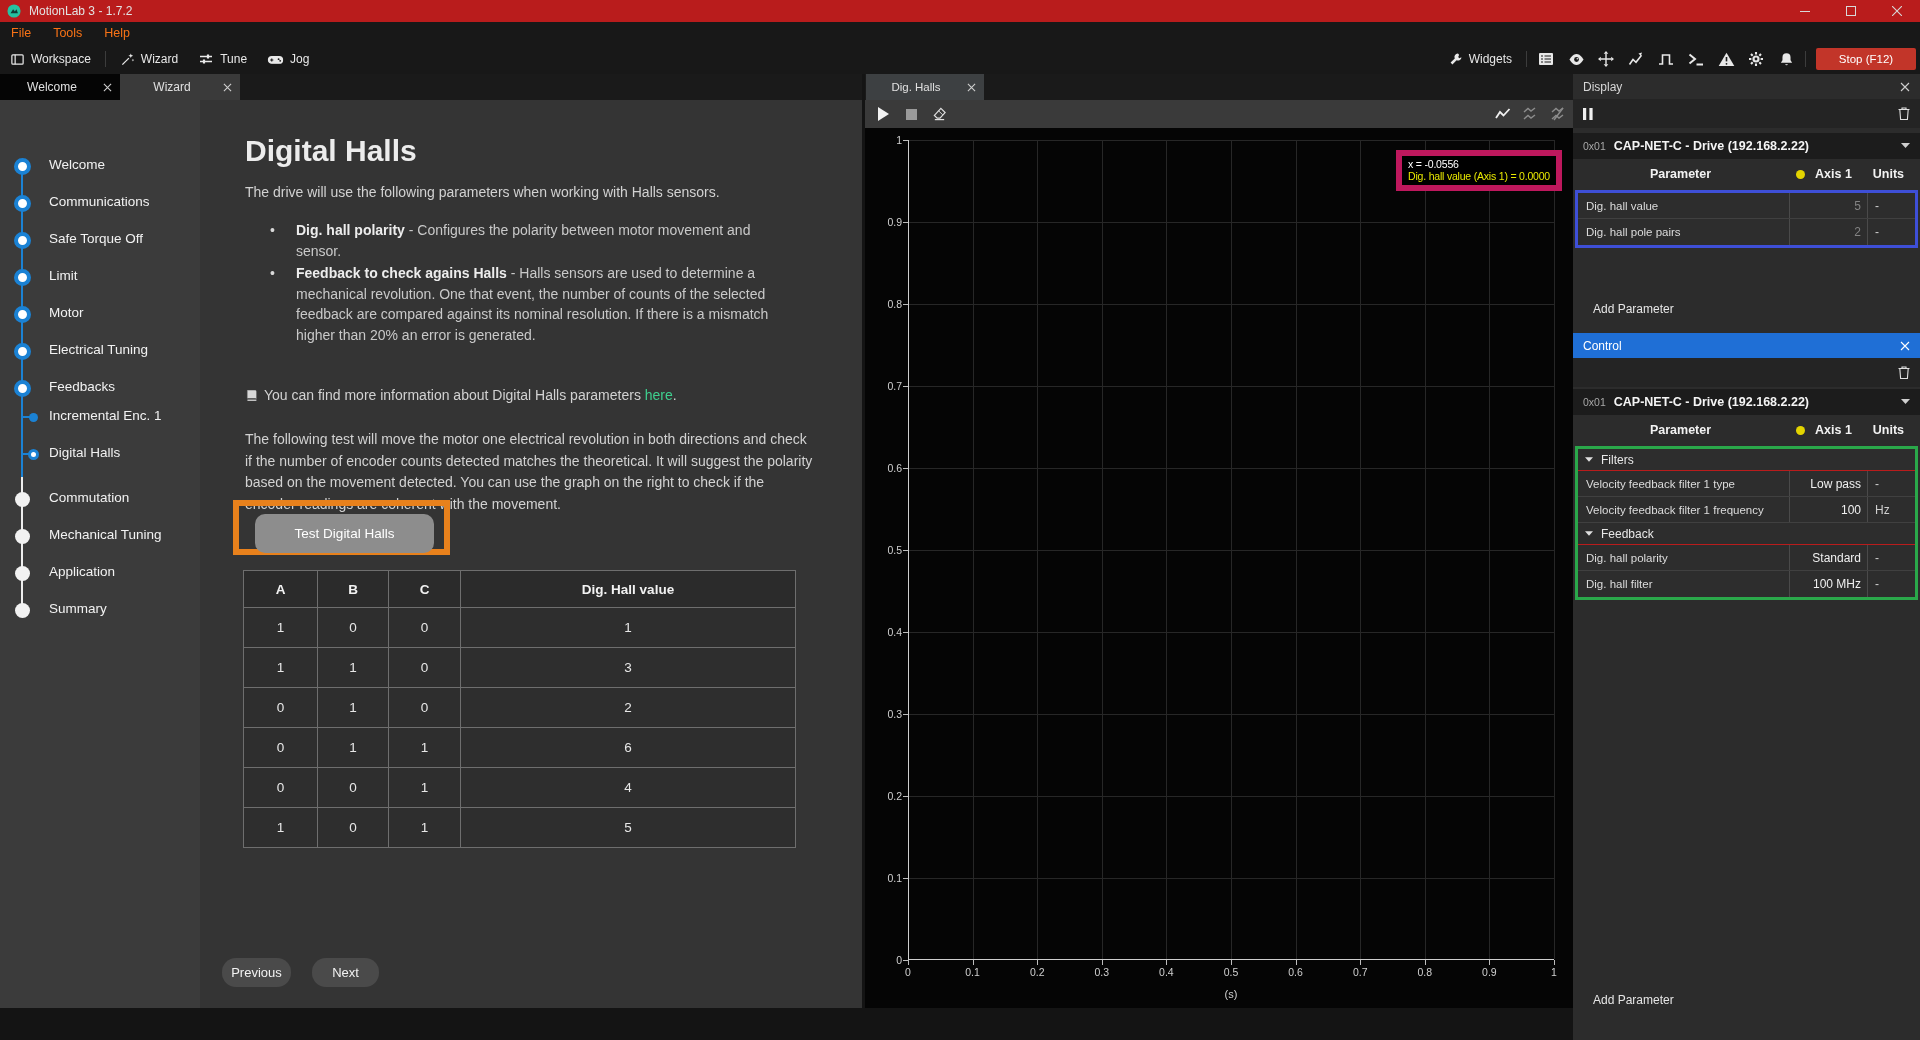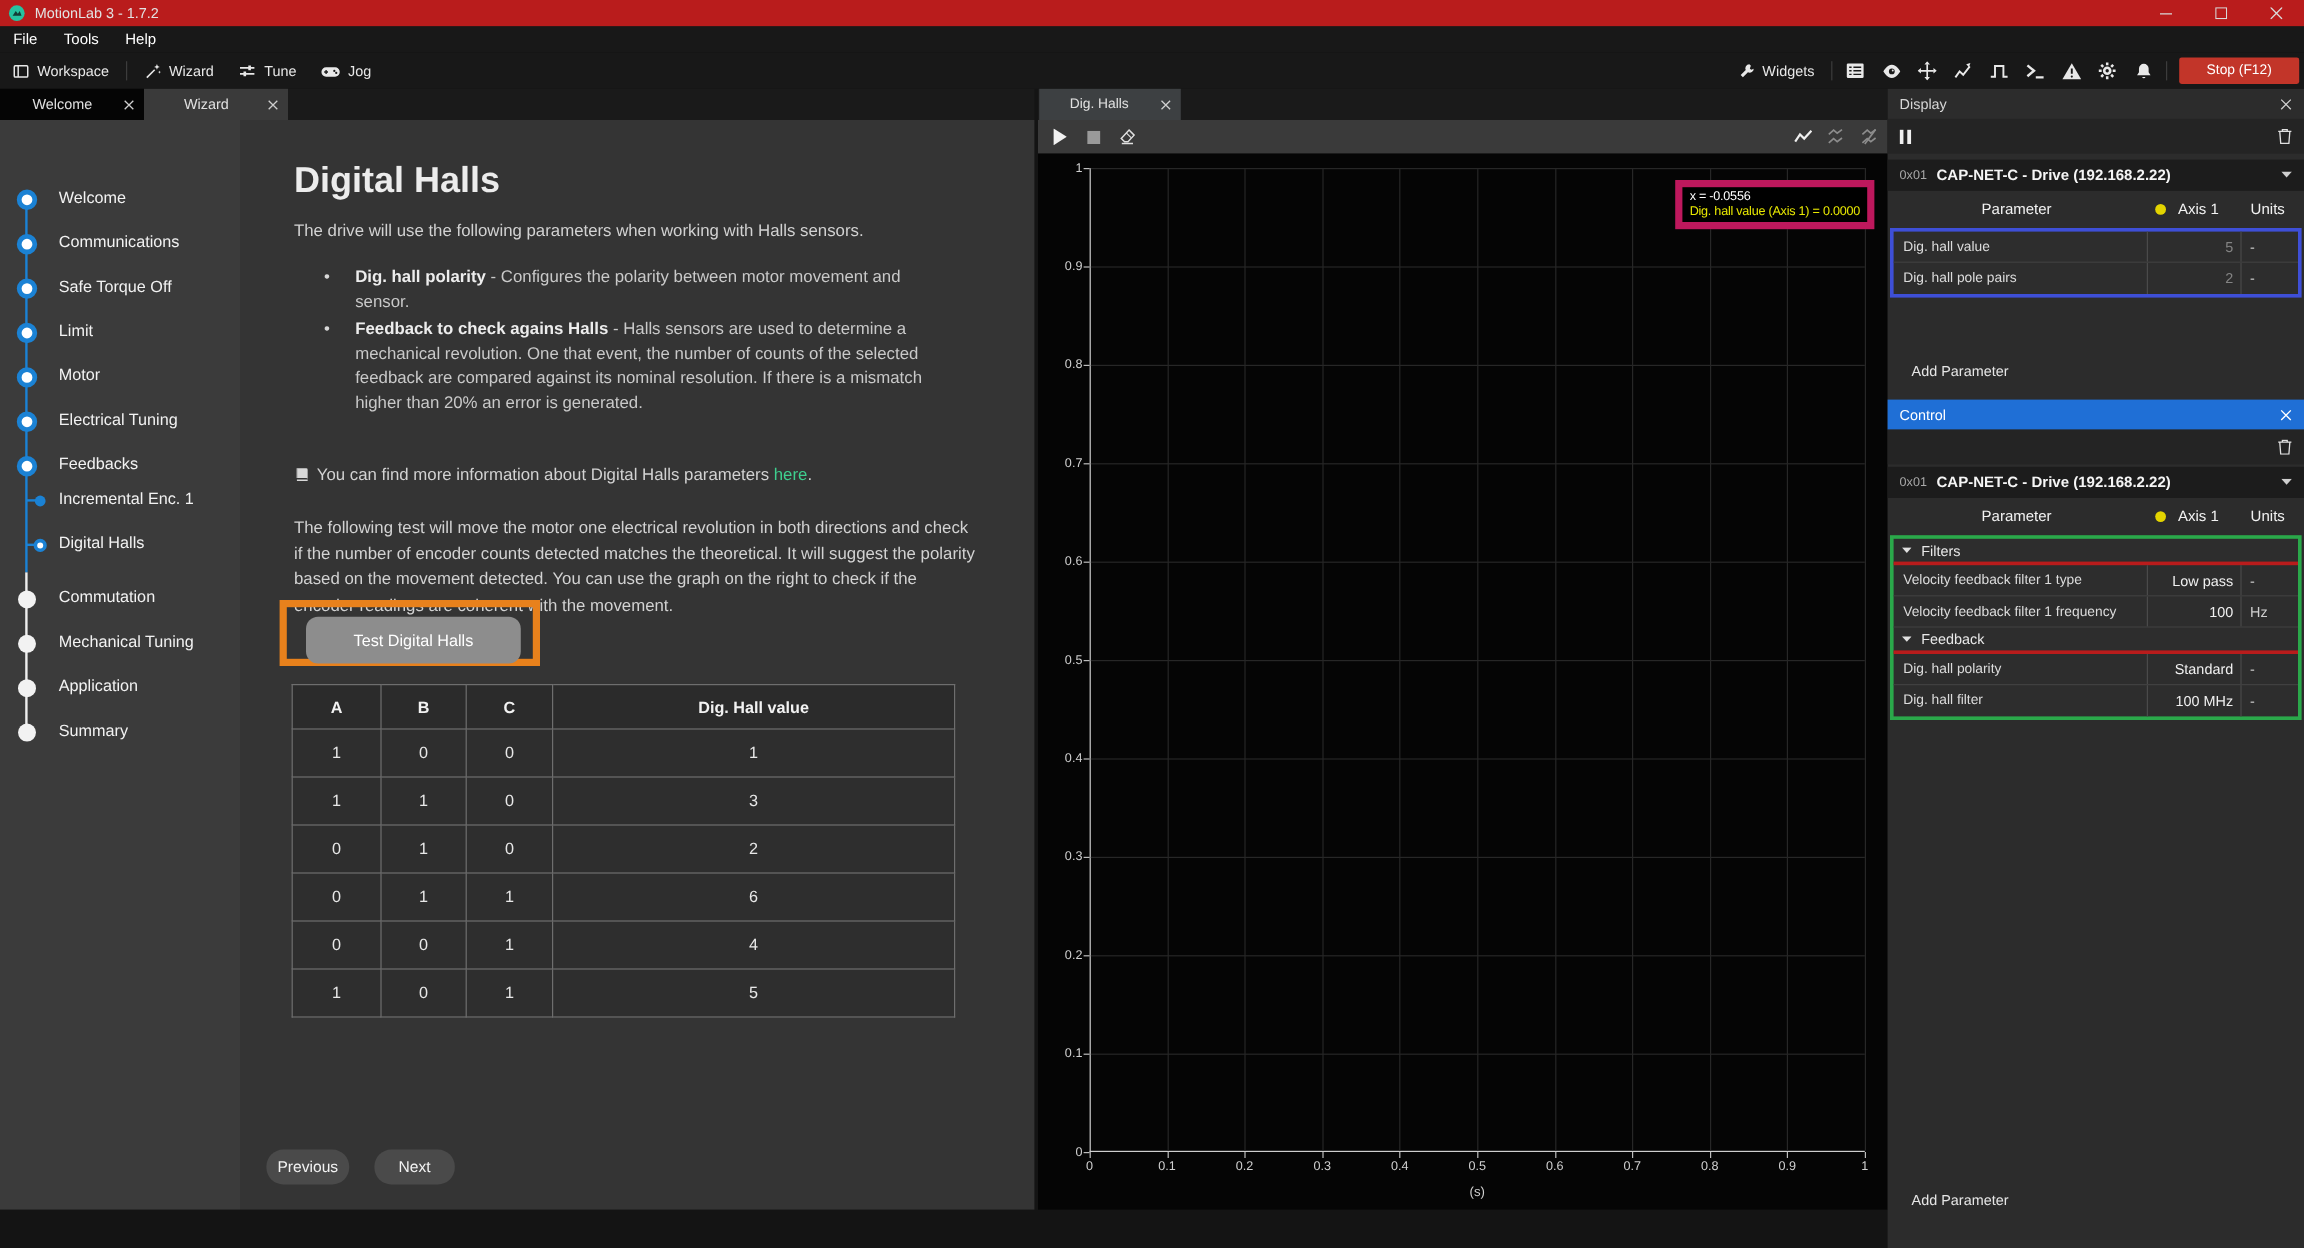--- a/index.html
+++ b/index.html
@@ -12,21 +12,21 @@
   #titlebar { position:absolute; left:0; top:0; width:1920px; height:22px; background:#b91c1c;
     display:flex; align-items:center; }
   #titlebar .title { font-size:12px; color:#e2e2e2; margin-left:8px; }
   .logo { margin-left:7px; }
   #win-controls { position:absolute; right:0; top:0; height:22px; display:flex; }
   .win-btn { width:46px; height:22px; display:flex; align-items:center; justify-content:center; color:#d8d8d8; }
 
   
   #menubar { position:absolute; left:0; top:22px; width:1920px; height:22px; background:#181818;
     display:flex; align-items:center; }
-  .menu-item { padding:0 11px; font-size:12.5px; color:#ffffff; height:22px; line-height:22px; }
+  .menu-item { padding:0 11px; font-size:12.5px; color:#f97316; height:22px; line-height:22px; }
   #toolbar { position:absolute; left:0; top:44px; width:1920px; height:30px; background:#181818;
     display:flex; align-items:center; }
   .tb-btn { display:flex; align-items:center; gap:6px; font-size:12px; color:#e8e8e8; padding:0 10px; height:30px; }
   .tb-sep { width:1px; height:16px; background:#3c3c3c; margin:0 4px; }
   #tb-spacer { flex:1; }
   .tb-ic { width:30px; height:30px; display:flex; align-items:center; justify-content:center; }
   #stop-btn { background:var(--stop_red); color:#fff; font-size:11.5px; border:none; border-radius:2px;
     width:100px; height:22px; margin:0 4px 0 6px; font-family:inherit; }
 
   
@@ -111,37 +111,37 @@
   .rp-header .rp-title { margin-left:10px; flex:1; }
   .rp-header .rp-x { width:30px; display:flex; justify-content:center; }
   .rp-toolrow { position:absolute; left:0; width:347px; height:29px; background:#242424;
     display:flex; align-items:center; }
   .rp-toolrow .grow { flex:1; }
   .rp-devrow { position:absolute; left:0; width:347px; height:26px; background:#1c1c1c;
     display:flex; align-items:center; }
   .dev-id { font-size:10.5px; color:#a8a8a8; margin-left:10px; }
   .dev-name { font-size:12.5px; font-weight:bold; color:#f5f5f5; margin-left:8px; flex:1; }
   .rp-colhead { position:absolute; left:0; width:336px; height:24px; display:flex; align-items:center;
-    font-size:12.5px; font-weight:normal; color:#f2f2f2; }
+    font-size:12.5px; font-weight:bold; color:#f2f2f2; }
   .ch-param { width:215px; text-align:center; }
   .ch-dot { width:9px; height:9px; border-radius:50%; background:var(--axis_dot_yellow); margin-left:8px; }
   .ch-axis { margin-left:10px; }
   .ch-units { position:absolute; right:5px; }
   .pbox { position:absolute; left:2px; width:343px; background:#2d2d2d; }
   #display-box { top:116px; border:3px solid var(--highlight_blue); }
   #control-box { top:372px; border:3px solid var(--highlight_green); }
   .prow { display:flex; height:26px; align-items:center; border-bottom:1px solid #404040; font-size:12px; }
   .prow:last-child { border-bottom:none; }
   .pname { width:212px; padding-left:8px; color:#dcdcdc; font-size:11.5px;
     border-right:1px solid #4a4a4a; height:100%; display:flex; align-items:center; }
   .pval { width:78px; padding-right:6px; text-align:right; color:#f0f0f0;
     border-right:1px solid #4a4a4a; height:100%; display:flex; align-items:center; justify-content:flex-end; }
   .pval.dimval { color:#838383; }
   .punits { padding-left:7px; color:#cfcfcf; }
-  .grow-head { display:flex; align-items:center; height:22px; border-bottom:3px solid #b91c1c;
+  .grow-head { display:flex; align-items:center; height:22px; border-bottom:1px solid #b91c1c;
     font-size:12px; color:#e8e8e8; gap:8px; padding-left:7px; }
   .add-param { position:absolute; left:20px; font-size:12px; color:#e6e6e6; }
   #control-header { background:var(--control_blue); color:#ffffff; }
 </style>
 </head>
 <body>
 
 <div id="app">
 
   <div id="titlebar">

